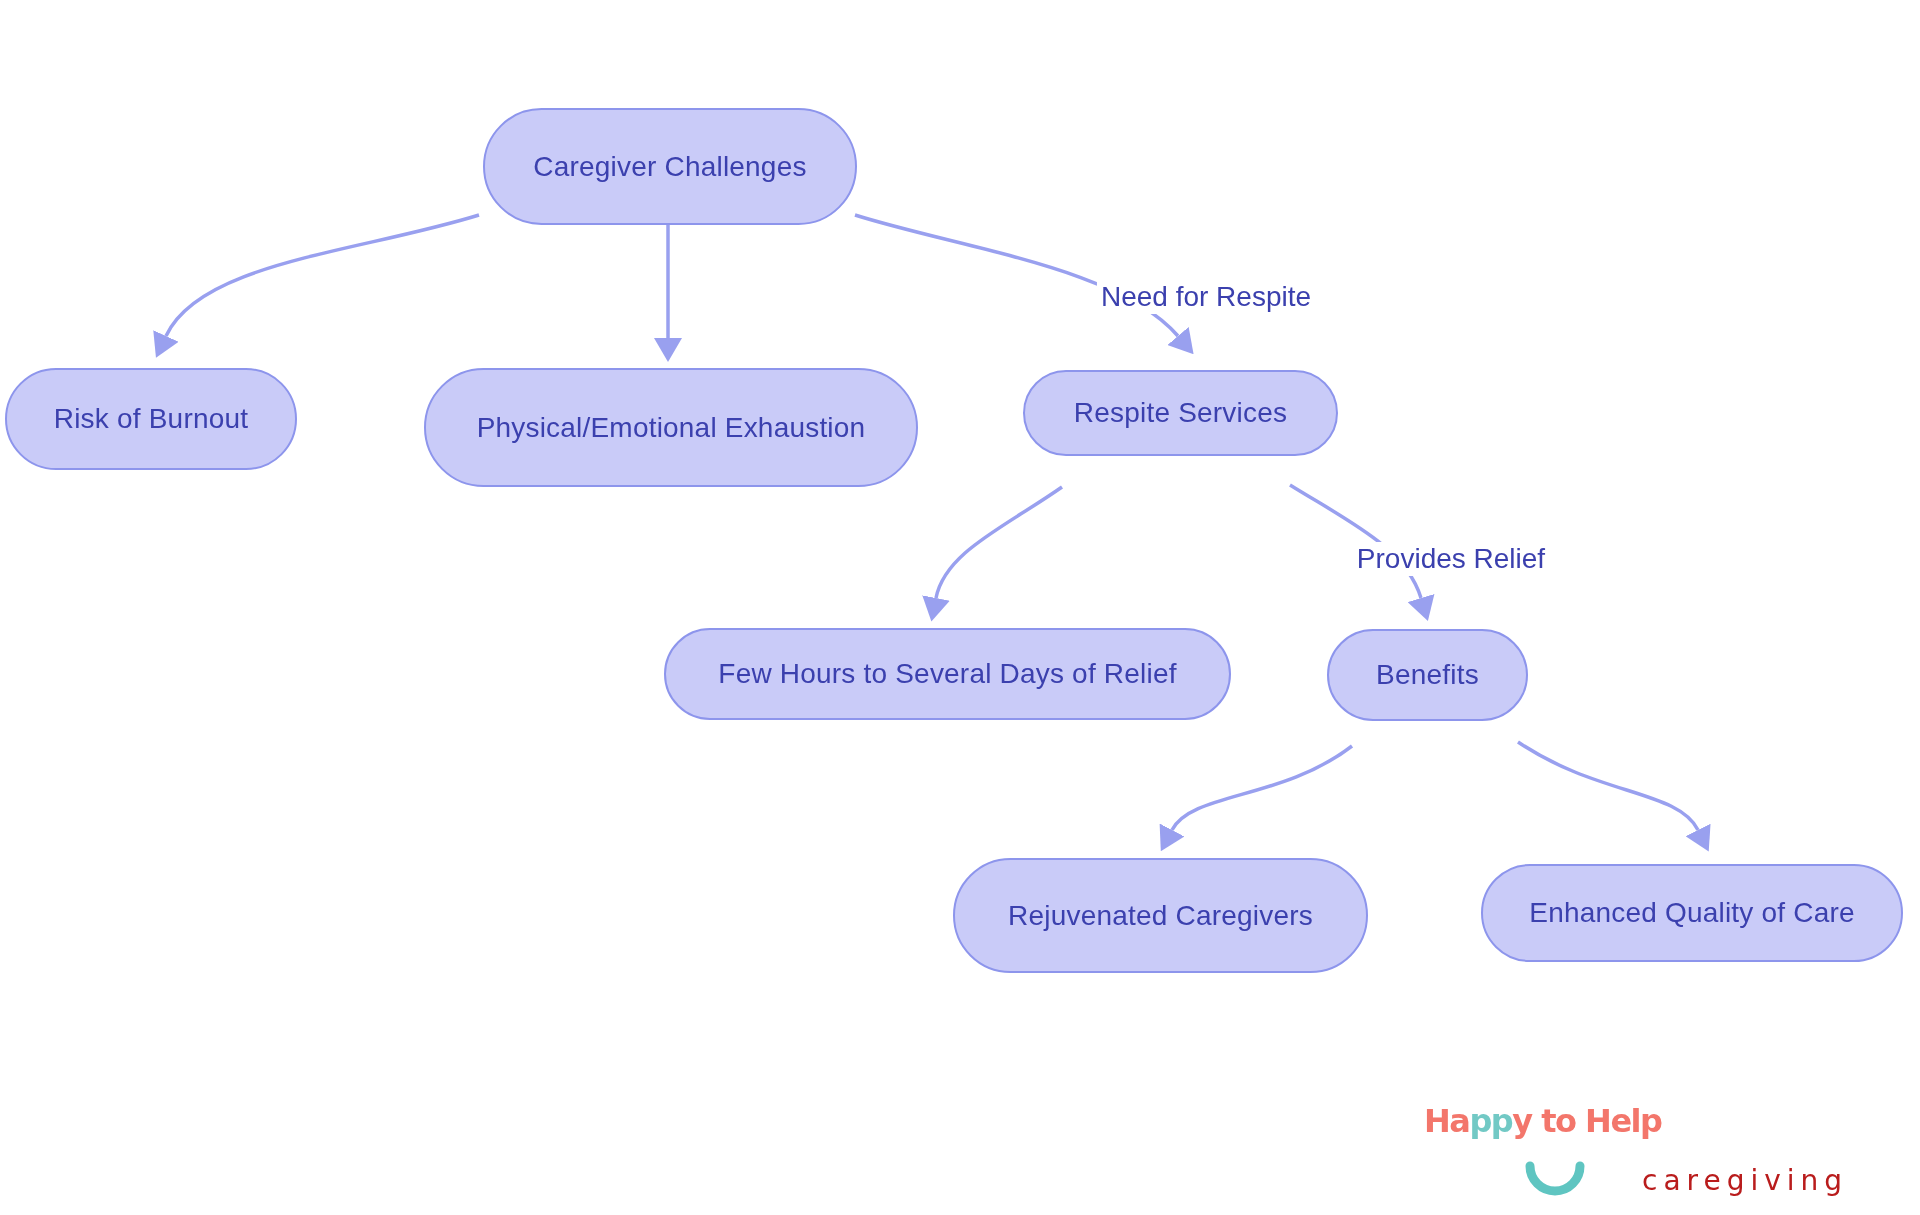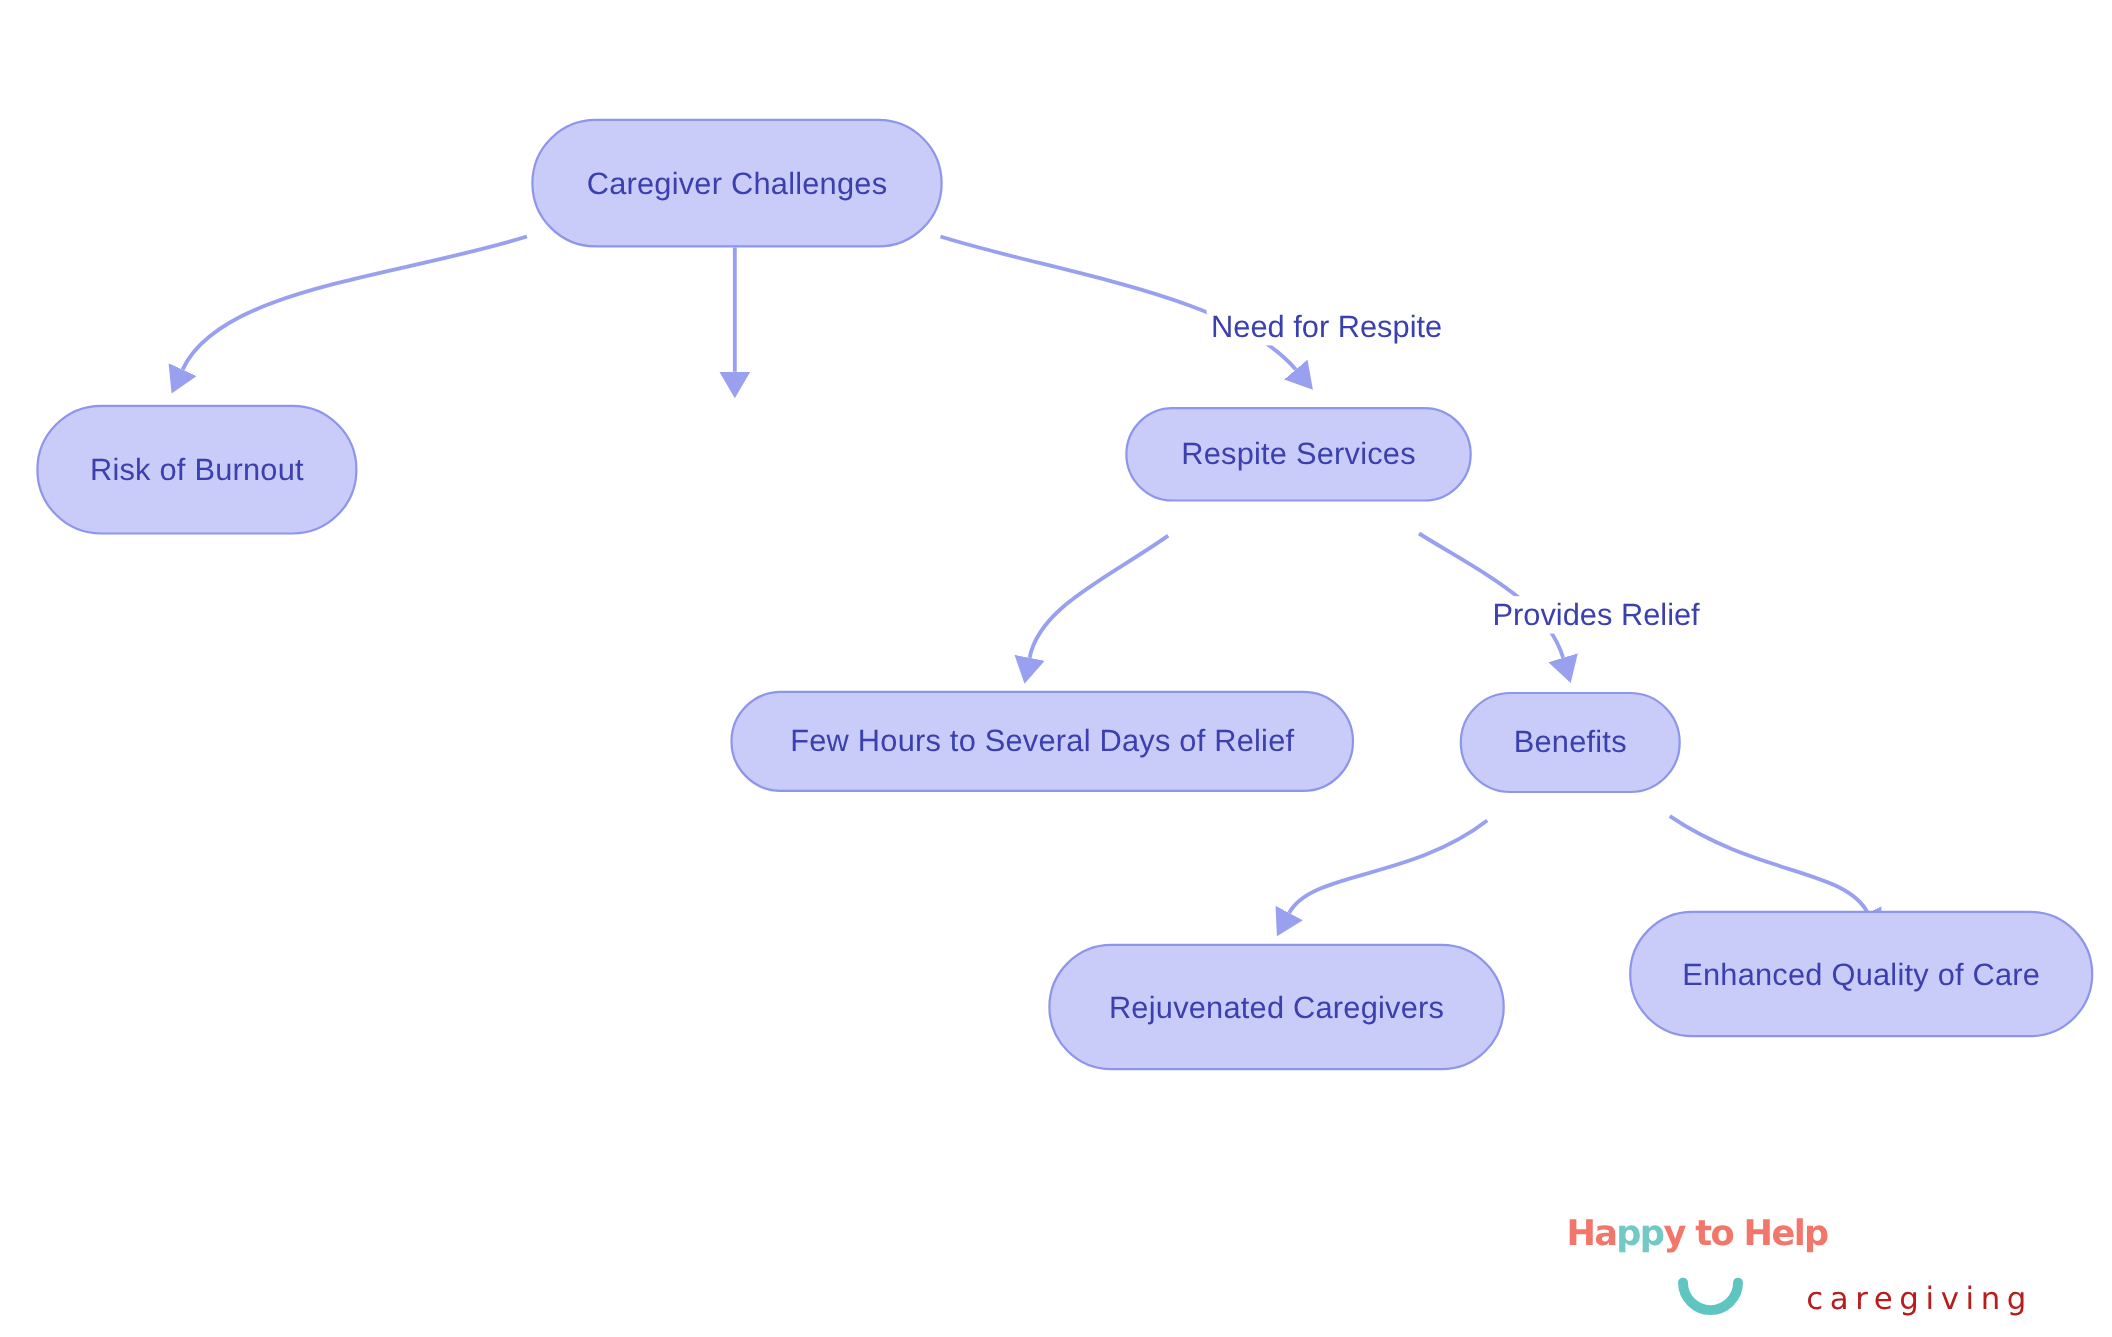--- a/index.html
+++ b/index.html
@@ -105,42 +105,45 @@
     <path class="edge-path" d="M 1062 487 C 1005 527, 945 552, 936 598" marker-end="url(#arrowhead)"></path>
     <path class="edge-path" d="M 1290 485 C 1348 521, 1406 548, 1421 598" marker-end="url(#arrowhead)"></path>
     <path class="edge-path" d="M 1352 746 C 1282 800, 1192 792, 1172 830" marker-end="url(#arrowhead)"></path>
     <path class="edge-path" d="M 1518 742 C 1598 796, 1678 790, 1698 830" marker-end="url(#arrowhead)"></path>
   </svg>
 
   <div class="node" style="left:483px; top:108px; width:374px; height:117px;">
     <span>Caregiver Challenges</span>
   </div>
 
-  <div class="node" style="left:33px; top:368px; width:292px; height:118px;">
+  <div class="node" style="left:5px; top:368px; width:292px; height:102px;">
     <span>Risk of Burnout</span>
   </div>
 
+  <div class="node" style="left:424px; top:368px; width:494px; height:119px;">
+    <span>Physical/Emotional Exhaustion</span>
+  </div>
 
   <div class="node" style="left:1023px; top:370px; width:315px; height:86px;">
     <span>Respite Services</span>
   </div>
 
   <div class="node" style="left:664px; top:628px; width:567px; height:92px;">
     <span>Few Hours to Several Days of Relief</span>
   </div>
 
   <div class="node" style="left:1327px; top:629px; width:201px; height:92px;">
     <span>Benefits</span>
   </div>
 
   <div class="node" style="left:953px; top:858px; width:415px; height:115px;">
     <span>Rejuvenated Caregivers</span>
   </div>
 
-  <div class="node" style="left:1481px; top:828px; width:422px; height:115px;">
+  <div class="node" style="left:1481px; top:864px; width:422px; height:98px;">
     <span>Enhanced Quality of Care</span>
   </div>
 
   <div class="edge-label" style="left:1178px; top:297px;">
     <span>Need for Respite</span>
   </div>
 
   <div class="edge-label" style="left:1423px; top:559px;">
     <span>Provides Relief</span>
   </div>

